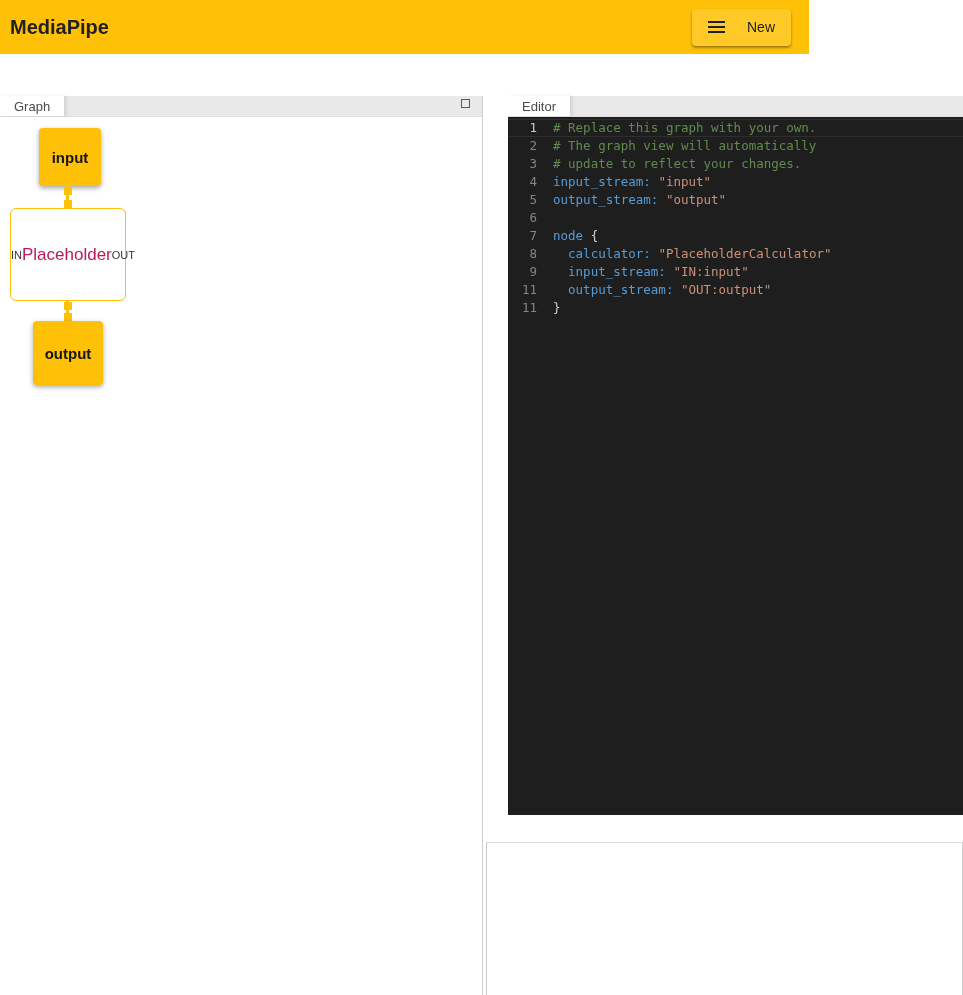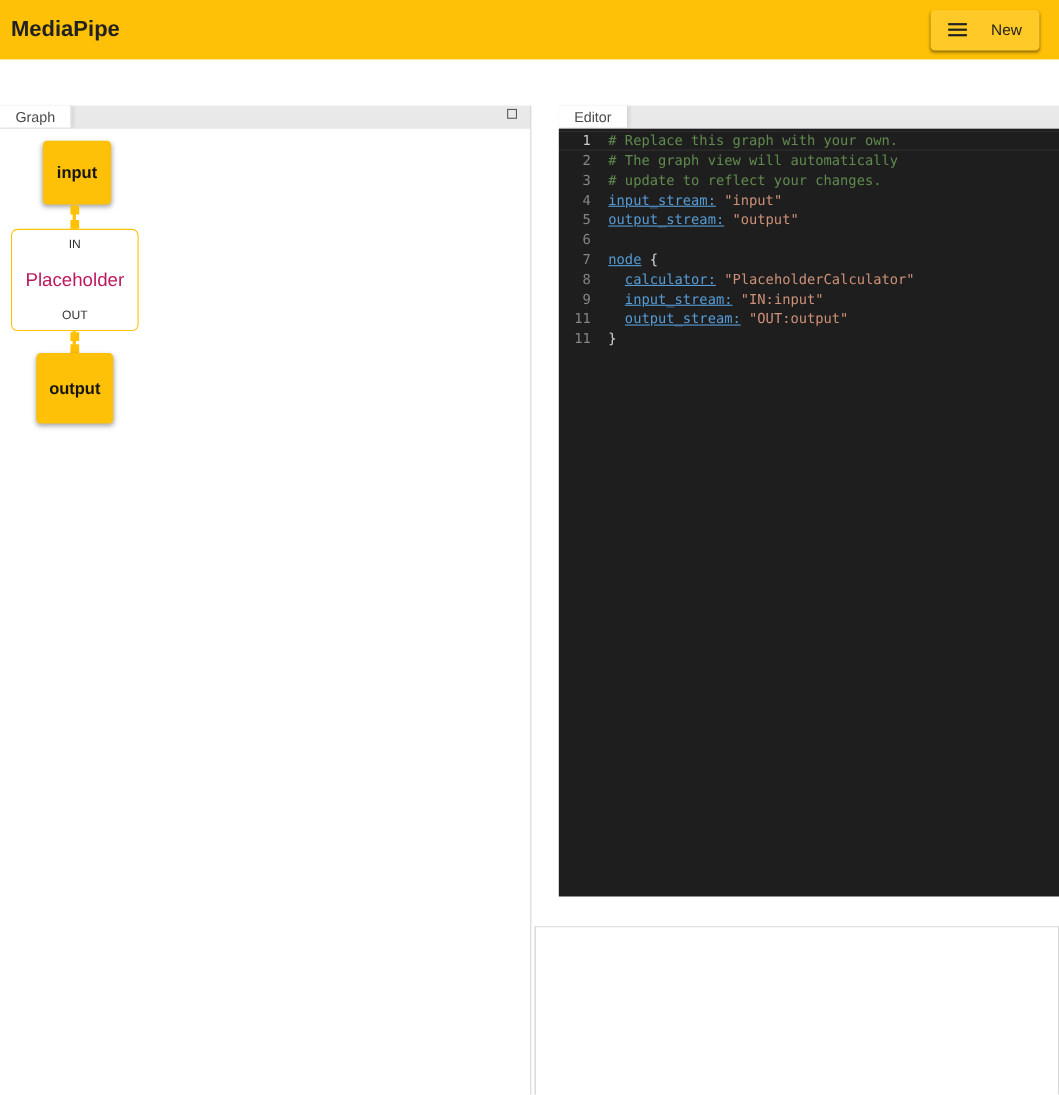--- a/index.html
+++ b/index.html
@@ -6,21 +6,21 @@
   html, body { width: 963px; height: 995px; }
   body {
     font-family: "Liberation Sans", sans-serif;
     background: #ffffff;
     overflow: hidden;
     position: relative;
   }
 
   
   .app-header {
-    position: absolute; top: 0; left: 0; width: 963px; height: 54px;
+    position: absolute; top: 0; left: 0; width: 809px; height: 54px;
     background: var(--header-bg, #FFC107);
     display: flex; align-items: center;
     padding: 0 10px;
     z-index: 5;
   }
   .app-title { font-size: 20px; font-weight: bold; color: #212121; }
   .header-buttons { margin-left: auto; display: flex; gap: 10px; padding-right: 8px; }
   .hbtn {
     display: flex; align-items: center; gap: 22px;
     background: var(--button-bg, #FFCA28);
@@ -74,21 +74,21 @@
     box-shadow: 0 2px 5px rgba(0,0,0,0.35);
     display: flex; align-items: center; justify-content: center;
     font-weight: bold; font-size: 15px; color: #151515;
     cursor: pointer;
   }
   .node-input  { left: 39px; top: 11px;  width: 62px; height: 58px; }
   .node-output { left: 33px; top: 204px; width: 70px; height: 64px; }
   .placeholder-node {
     position: absolute; left: 10px; top: 91px; width: 116px; height: 93px;
     background: #fff; border: 1px solid var(--node-fill, #FFC107); border-radius: 6px;
-    display: flex; flex-direction: column; align-items: center; justify-content: space-between;
+    display: flex; flex-direction: row; align-items: center; justify-content: space-between;
     padding: 7px 0; cursor: pointer;
   }
   .port-label { font-size: 11px; color: #333; }
   .pname { font-size: 17px; color: #be185d; }
   .edge { position: absolute; left: 66px; width: 3px; background: var(--node-fill, #FFC107); }
   .edge1 { top: 69px;  height: 22px; }
   .edge2 { top: 184px; height: 20px; }
   .port-dot { position: absolute; left: 64px; width: 8px; height: 8px; background: var(--node-fill, #FFC107); }
   .dot1 { top: 70px; } .dot2 { top: 83px; } .dot3 { top: 185px; } .dot4 { top: 196px; }
 
@@ -102,21 +102,21 @@
     padding-top: 2px;
   }
   .code-line { display: flex; height: 18px; line-height: 18px; white-space: pre; }
   .code-line.active { box-shadow: inset 0 1px 0 #2e2e2e, inset 0 -1px 0 #2e2e2e; }
   .ln {
     width: 45px; flex: none; text-align: right; padding-right: 16px;
     color: var(--line-number, #858585);
   }
   .code-line.active .ln { color: #cccccc; }
   .tok-comment { color: var(--comment, #608B4E); }
-  .tok-key     { color: var(--key, #569CD6); text-decoration: underline; }
+  .tok-key     { color: var(--key, #569CD6); }
   .tok-string  { color: var(--string, #CE9178); }
   .tok-plain   { color: var(--plain, #D4D4D4); }
 
   .minimap {
     position: absolute; top: 4px; right: 18px; width: 42px;
     font-family: "DejaVu Sans Mono", "Liberation Mono", monospace;
     font-size: 3px; line-height: 3.6px; white-space: pre;
     overflow: hidden; pointer-events: none;
   }
   .mini-line { height: 3.6px; overflow: hidden; }

